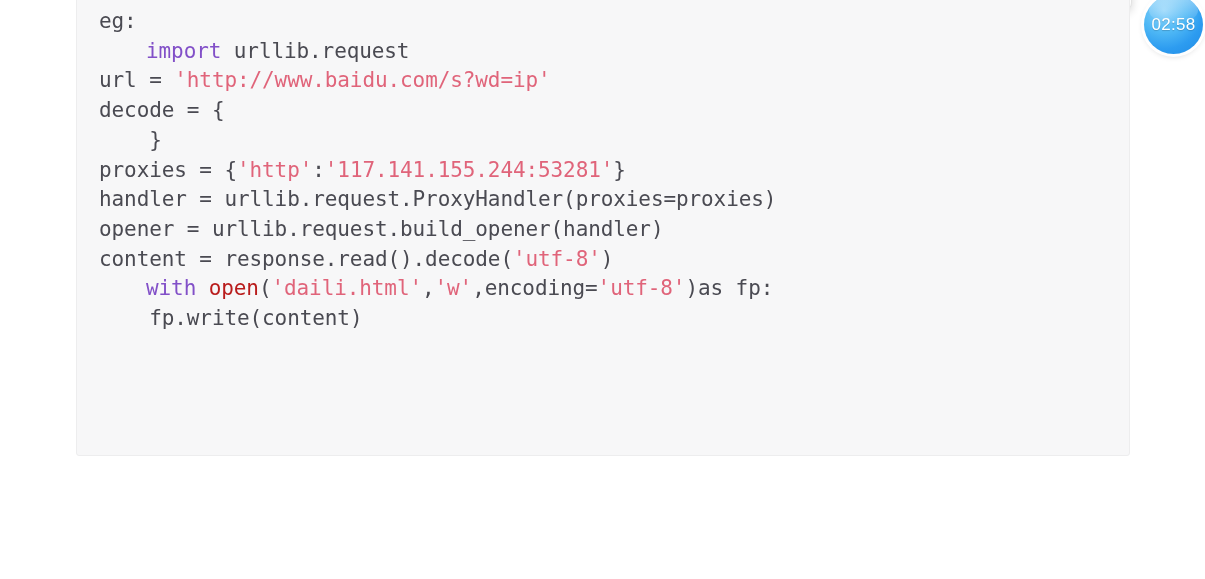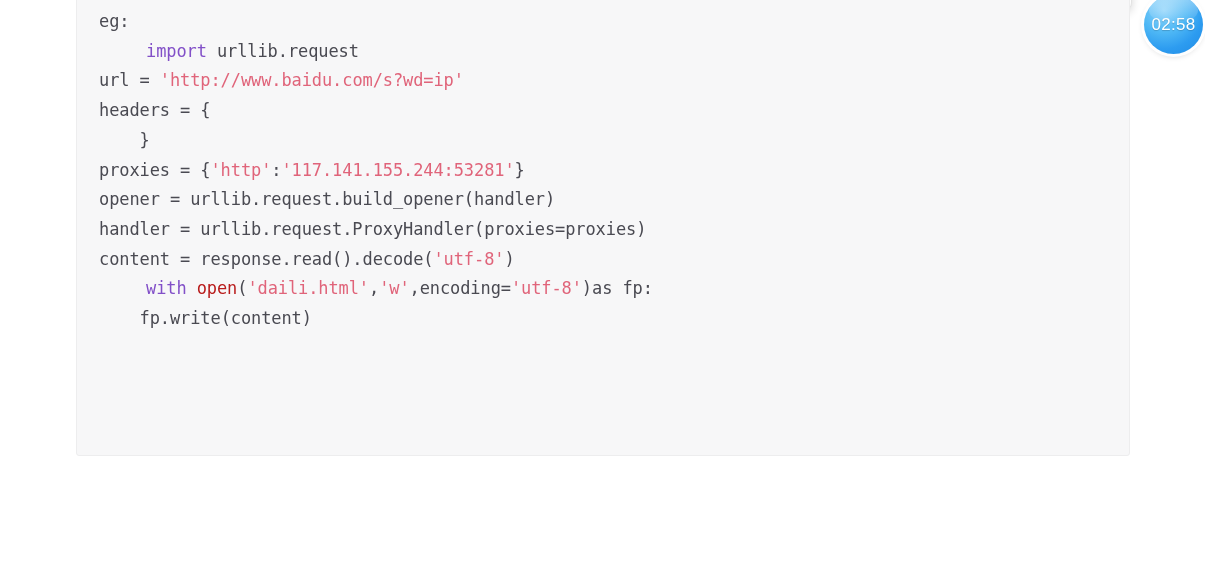--- a/index.html
+++ b/index.html
@@ -84,21 +84,21 @@
     height: 466px;
     background: #f7f7f8;
     border: 1px solid #ededee;
     border-radius: 3px;
     box-sizing: border-box;
     padding: 16px 0 0 0;
     overflow: hidden;
   }
   .code-line {
     font-family: "DejaVu Sans Mono", "Liberation Mono", monospace;
-    font-size: 17px;
+    font-size: 21px;
     line-height: 29.7px;
     color: #4a4a52;
     white-space: pre-wrap;
     padding-left: 22px;
     padding-right: 14px;
     letter-spacing: -0.1px;
   }
 
   
   .kw       { color: #8250c8; margin-left: 47px; }
@@ -152,25 +152,25 @@
 
 <div id="timer-badge">
   <span class="timer-text">02:58</span>
 </div>
 
 <div id="code-block" style="background: rgb(247, 247, 248);">
   <div id="code-lines">
       <div class="code-line"><span class="plain">eg:</span></div>
       <div class="code-line"><span class="kw">import</span><span class="plain"> urllib.request</span></div>
       <div class="code-line"><span class="plain">url = </span><span class="str">'http://www.baidu.com/s?wd=ip'</span></div>
-      <div class="code-line"><span class="plain">headers = {</span></div>
+      <div class="code-line"><span class="plain">decode = {</span></div>
       <div class="code-line"><span class="plain">    }</span></div>
       <div class="code-line"><span class="plain">proxies = {</span><span class="str">'http'</span><span class="plain">:</span><span class="str">'117.141.155.244:53281'</span><span class="plain">}</span></div>
+      <div class="code-line"><span class="plain">handler = urllib.request.ProxyHandler(proxies=proxies)</span></div>
       <div class="code-line"><span class="plain">opener = urllib.request.build_opener(handler)</span></div>
-      <div class="code-line"><span class="plain">handler = urllib.request.ProxyHandler(proxies=proxies)</span></div>
       <div class="code-line"><span class="plain">content = response.read().decode(</span><span class="str">'utf-8'</span><span class="plain">)</span></div>
       <div class="code-line"><span class="kw">with </span><span class="fn">open</span><span class="plain">(</span><span class="str">'daili.html'</span><span class="plain">,</span><span class="str">'w'</span><span class="plain">,encoding=</span><span class="str">'utf-8'</span><span class="plain">)as fp:</span></div>
       <div class="code-line"><span class="plain">    fp.write(content)</span></div>
     </div>
 </div>
 
 <div id="notes">
 </div>
 
 </body></html>

